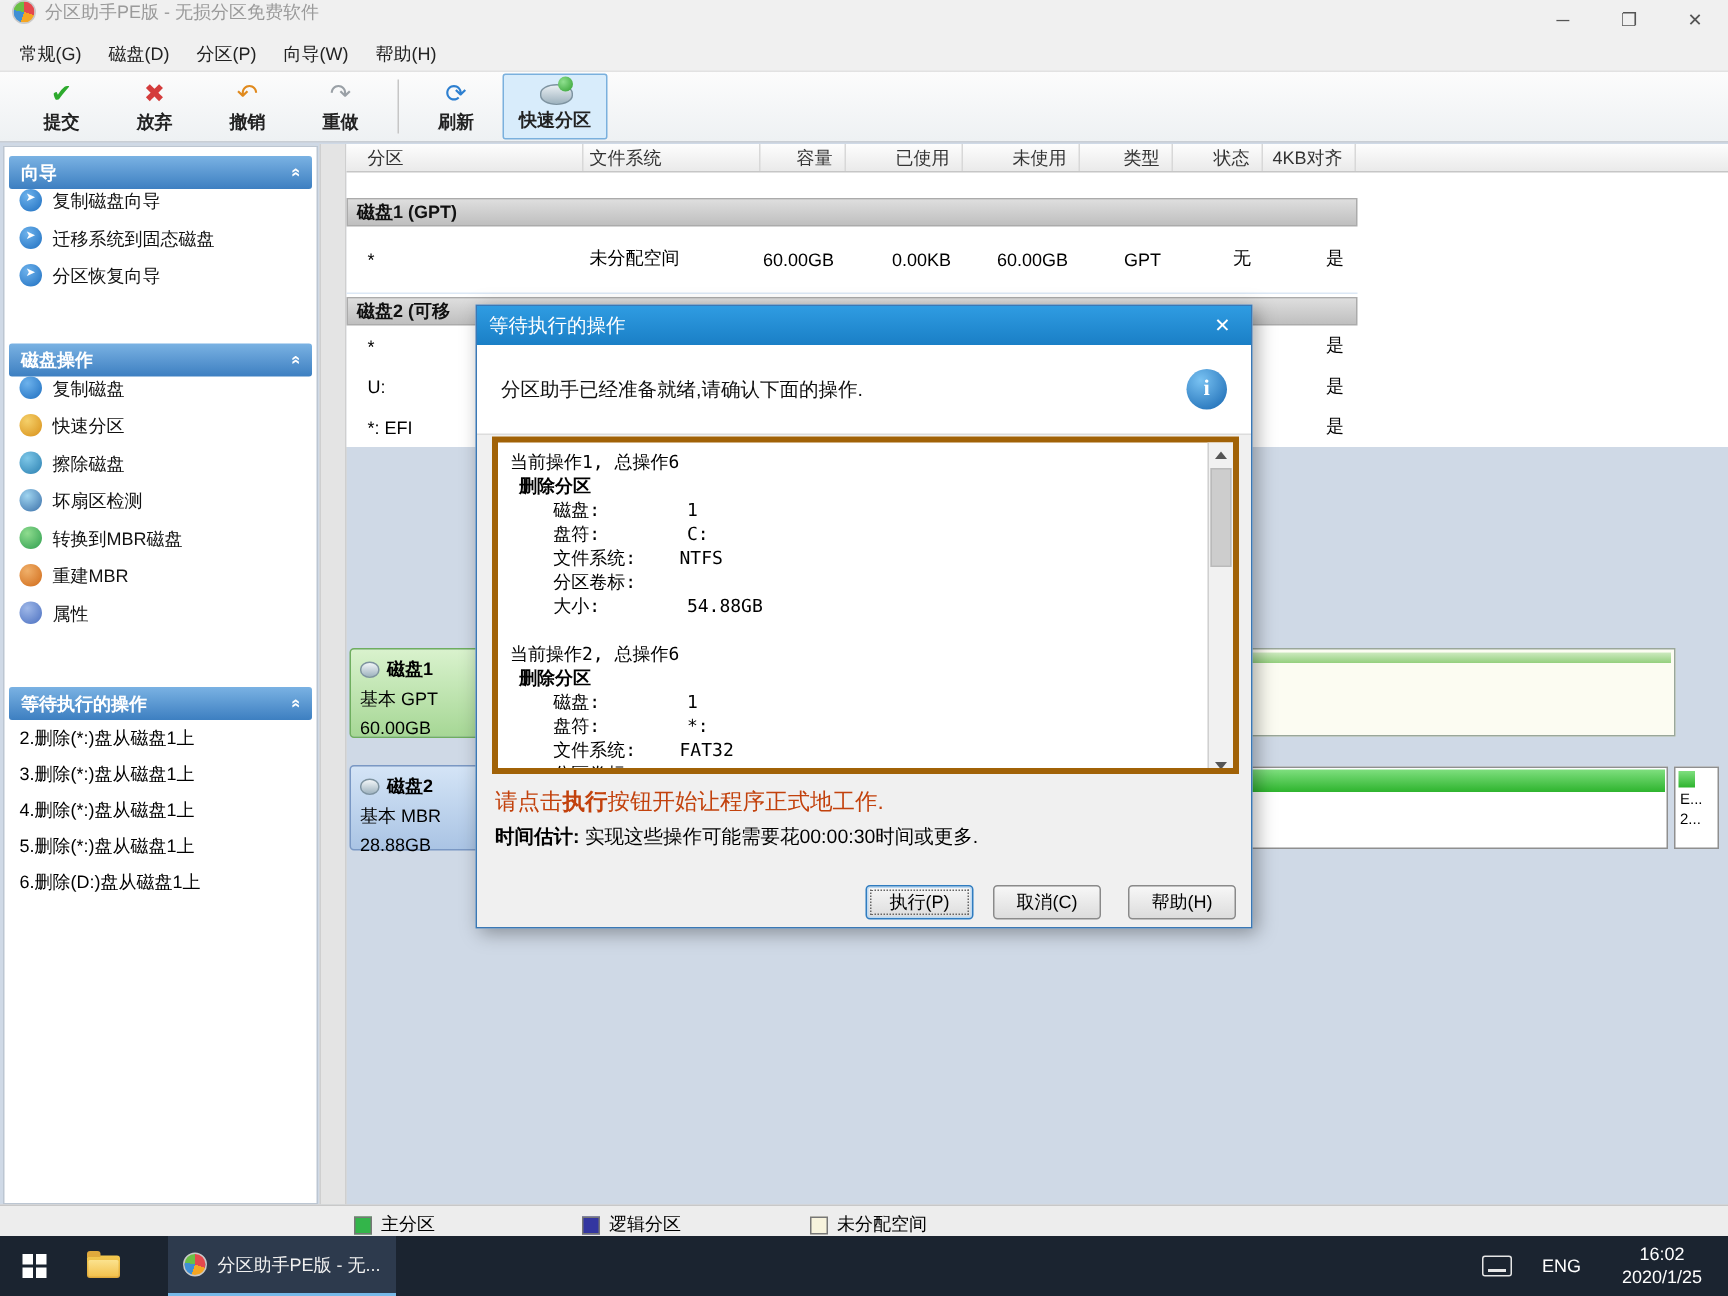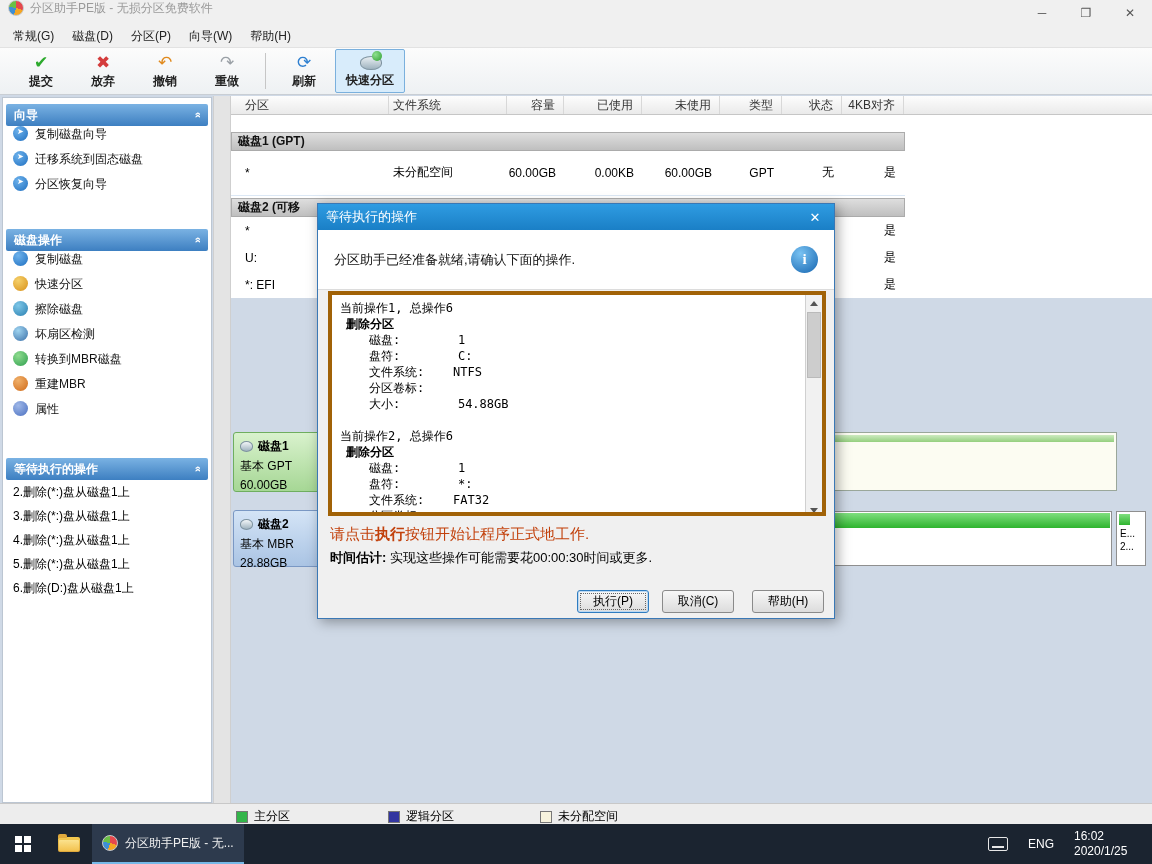--- a/index.html
+++ b/index.html
@@ -115,28 +115,28 @@
   .btn-help{left:434px}
 
   
   .taskbar{position:absolute;left:0;top:824px;width:1152px;height:40px;background:#1b2430;display:flex;align-items:center;z-index:60}
   .tb-start,.tb-exp{width:46px;height:40px;display:flex;align-items:center;justify-content:center}
   .winlogo{display:grid;grid-template-columns:7px 7px;grid-template-rows:7px 7px;gap:2px}
   .winlogo span{background:#fff;display:block}
   .folder{width:22px;height:15px;background:linear-gradient(#f3c94f,#e0a93c);border-radius:2px;position:relative}
   .folder::before{content:"";position:absolute;left:0;top:-3px;width:9px;height:4px;background:#e0a93c;border-radius:2px 2px 0 0}
   .folder::after{content:"";position:absolute;left:1px;top:3px;right:1px;bottom:1px;background:linear-gradient(#fbe28e,#f3c24e);border-radius:1px}
-  .tb-app{height:40px;display:flex;align-items:center;gap:7px;padding:0 10px;background:#2d3a4d;border-bottom:2px solid #76b9e8;margin-left:0}
+  .tb-app{height:40px;display:flex;align-items:center;gap:7px;padding:0 10px;background:#2d3a4d;border-bottom:2px solid #76b9e8;margin-left:20px}
   .tb-app .app-logo{margin:0}
   .tb-app-label{font-size:12px;color:#f0f0f0;white-space:nowrap}
   .tb-right{margin-left:auto;display:flex;align-items:center;gap:20px;padding-right:10px}
   .kbd-icon{width:20px;height:14px;border:1px solid #e6e6e6;border-radius:2px;position:relative}
   .kbd-icon::after{content:"";position:absolute;left:3px;right:3px;bottom:2px;height:2px;background:#e6e6e6}
   .tb-lang{font-size:12px;color:#fff}
-  .tb-clock{font-size:12px;color:#fff;line-height:15px;min-width:68px}
+  .tb-clock{font-size:12px;color:#fff;text-align:center;line-height:15px;min-width:68px}
 </style>
 </head>
 <body>
 
 <div class="window">
 
   <div class="titlebar">
     <span class="app-logo"></span>
     <span class="title">分区助手PE版 - 无损分区免费软件</span>
     <div class="winbtns">

